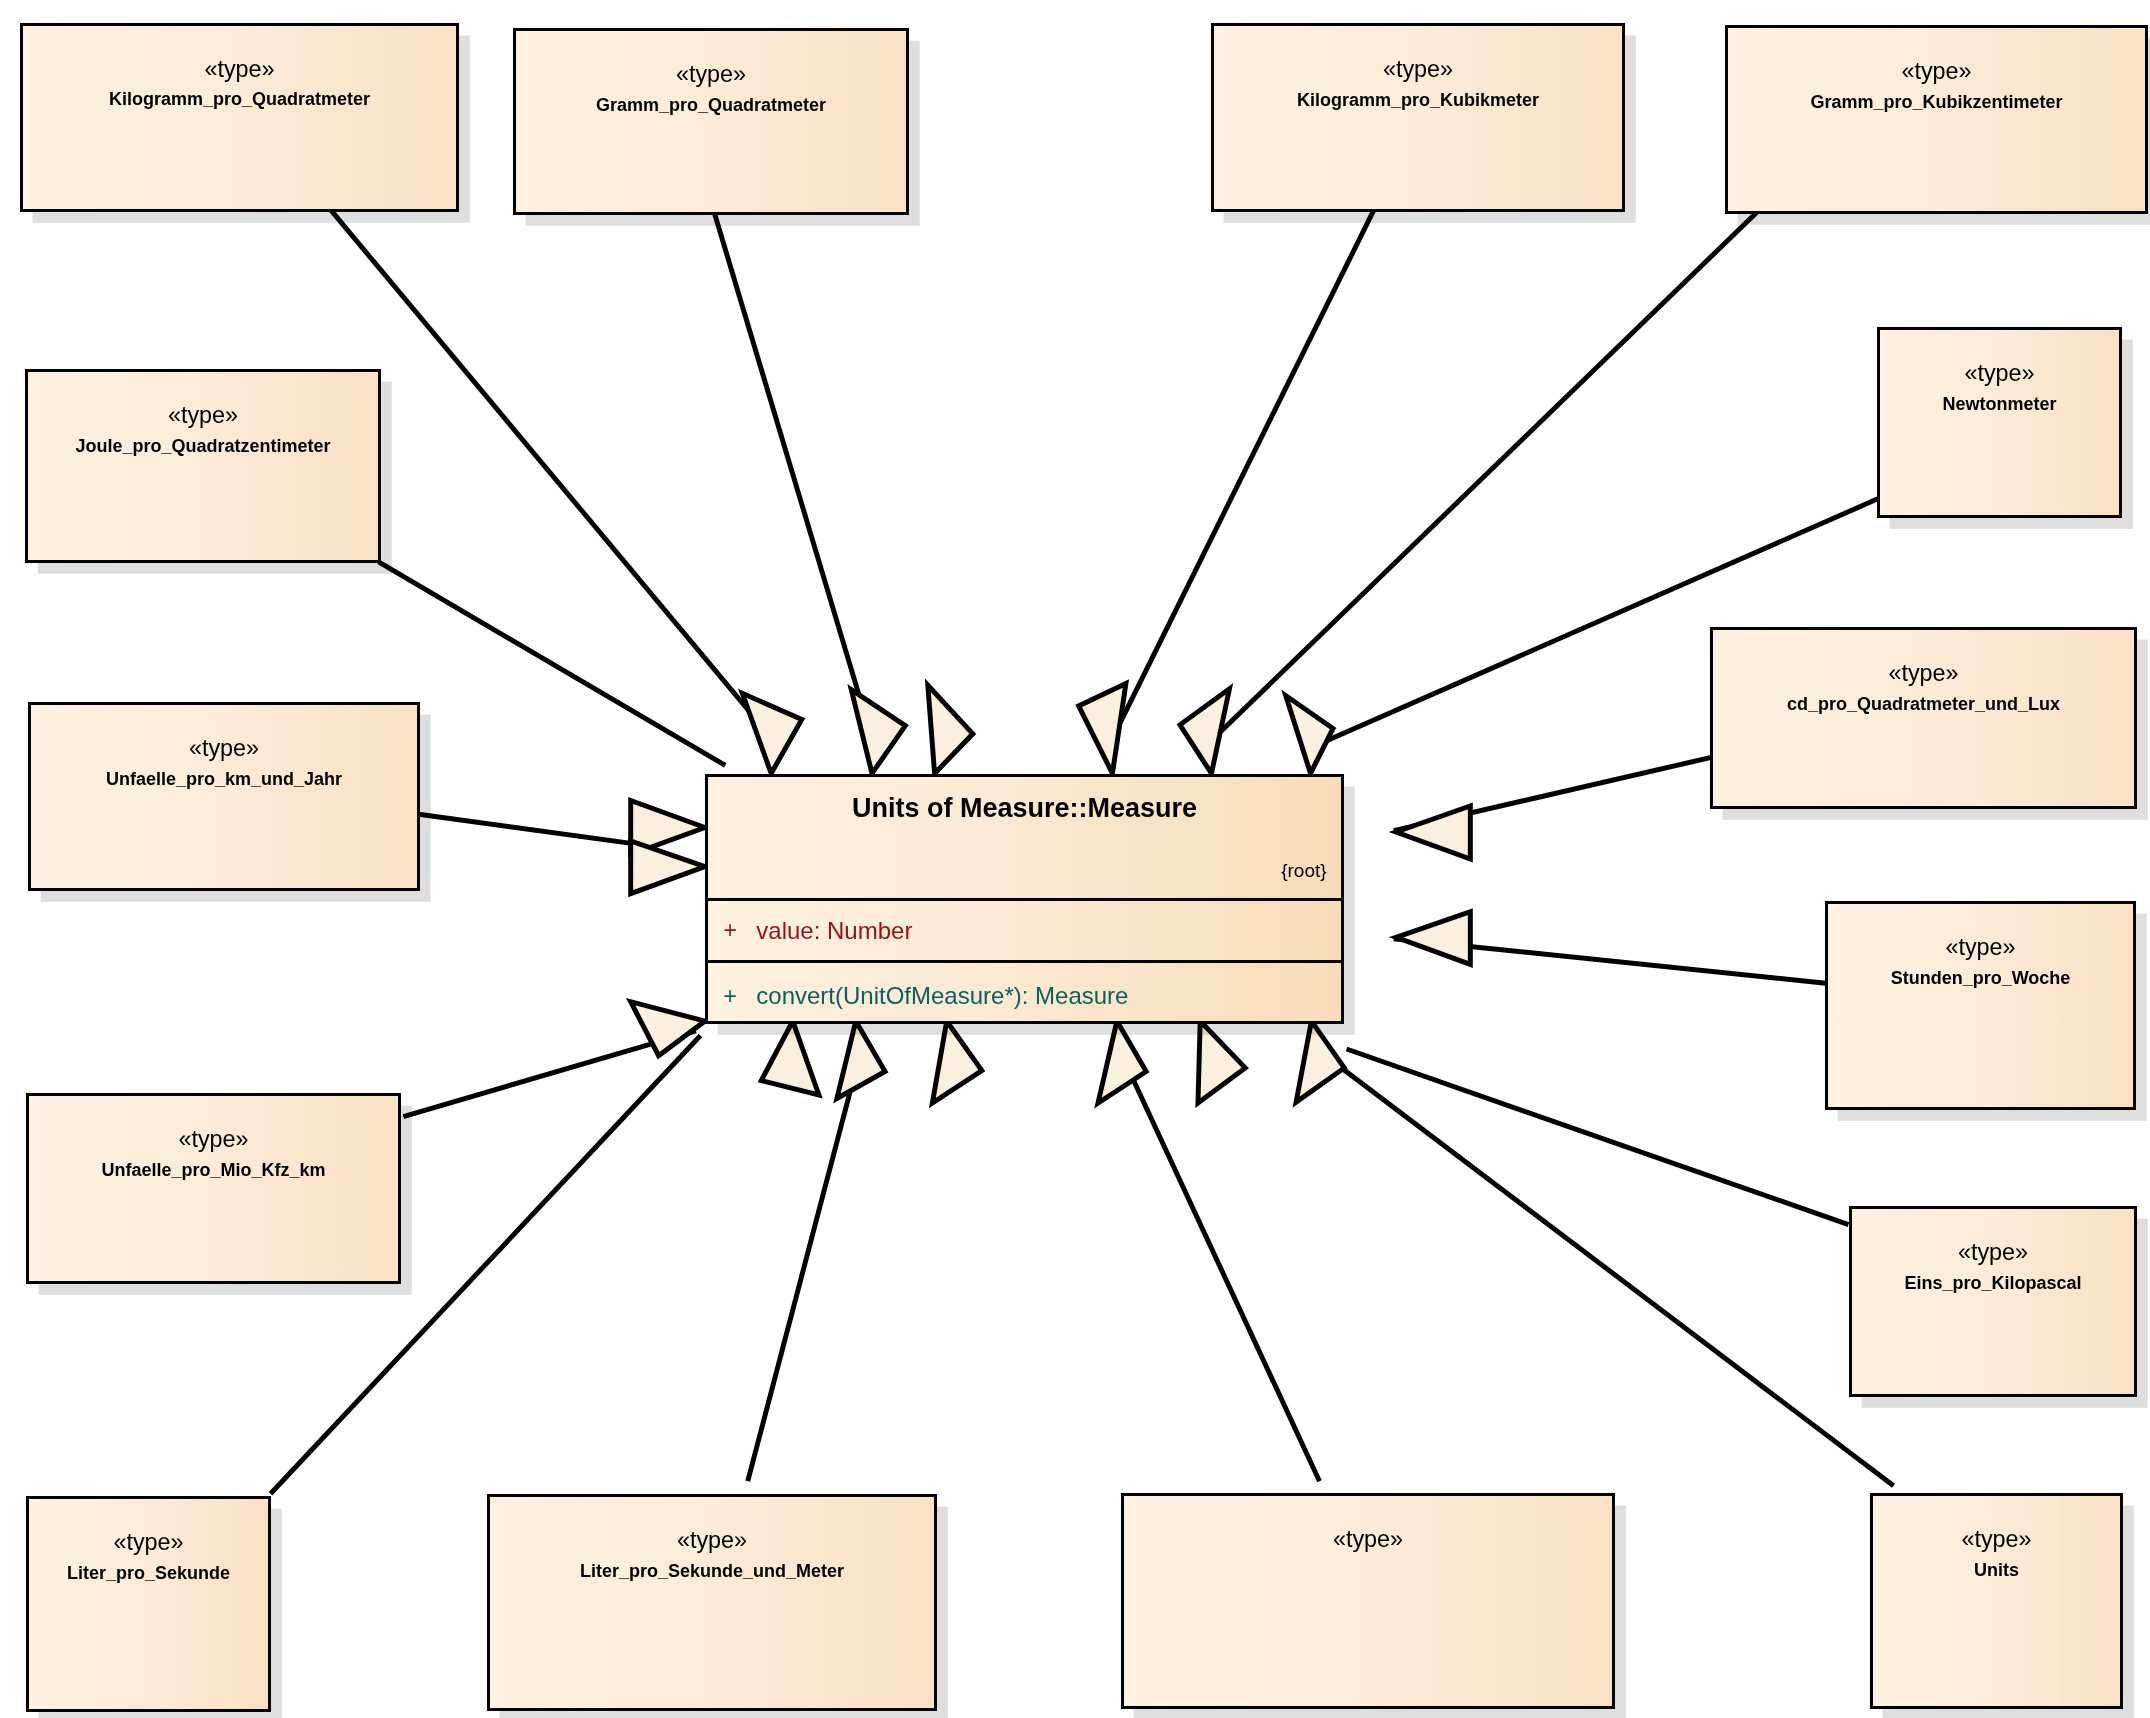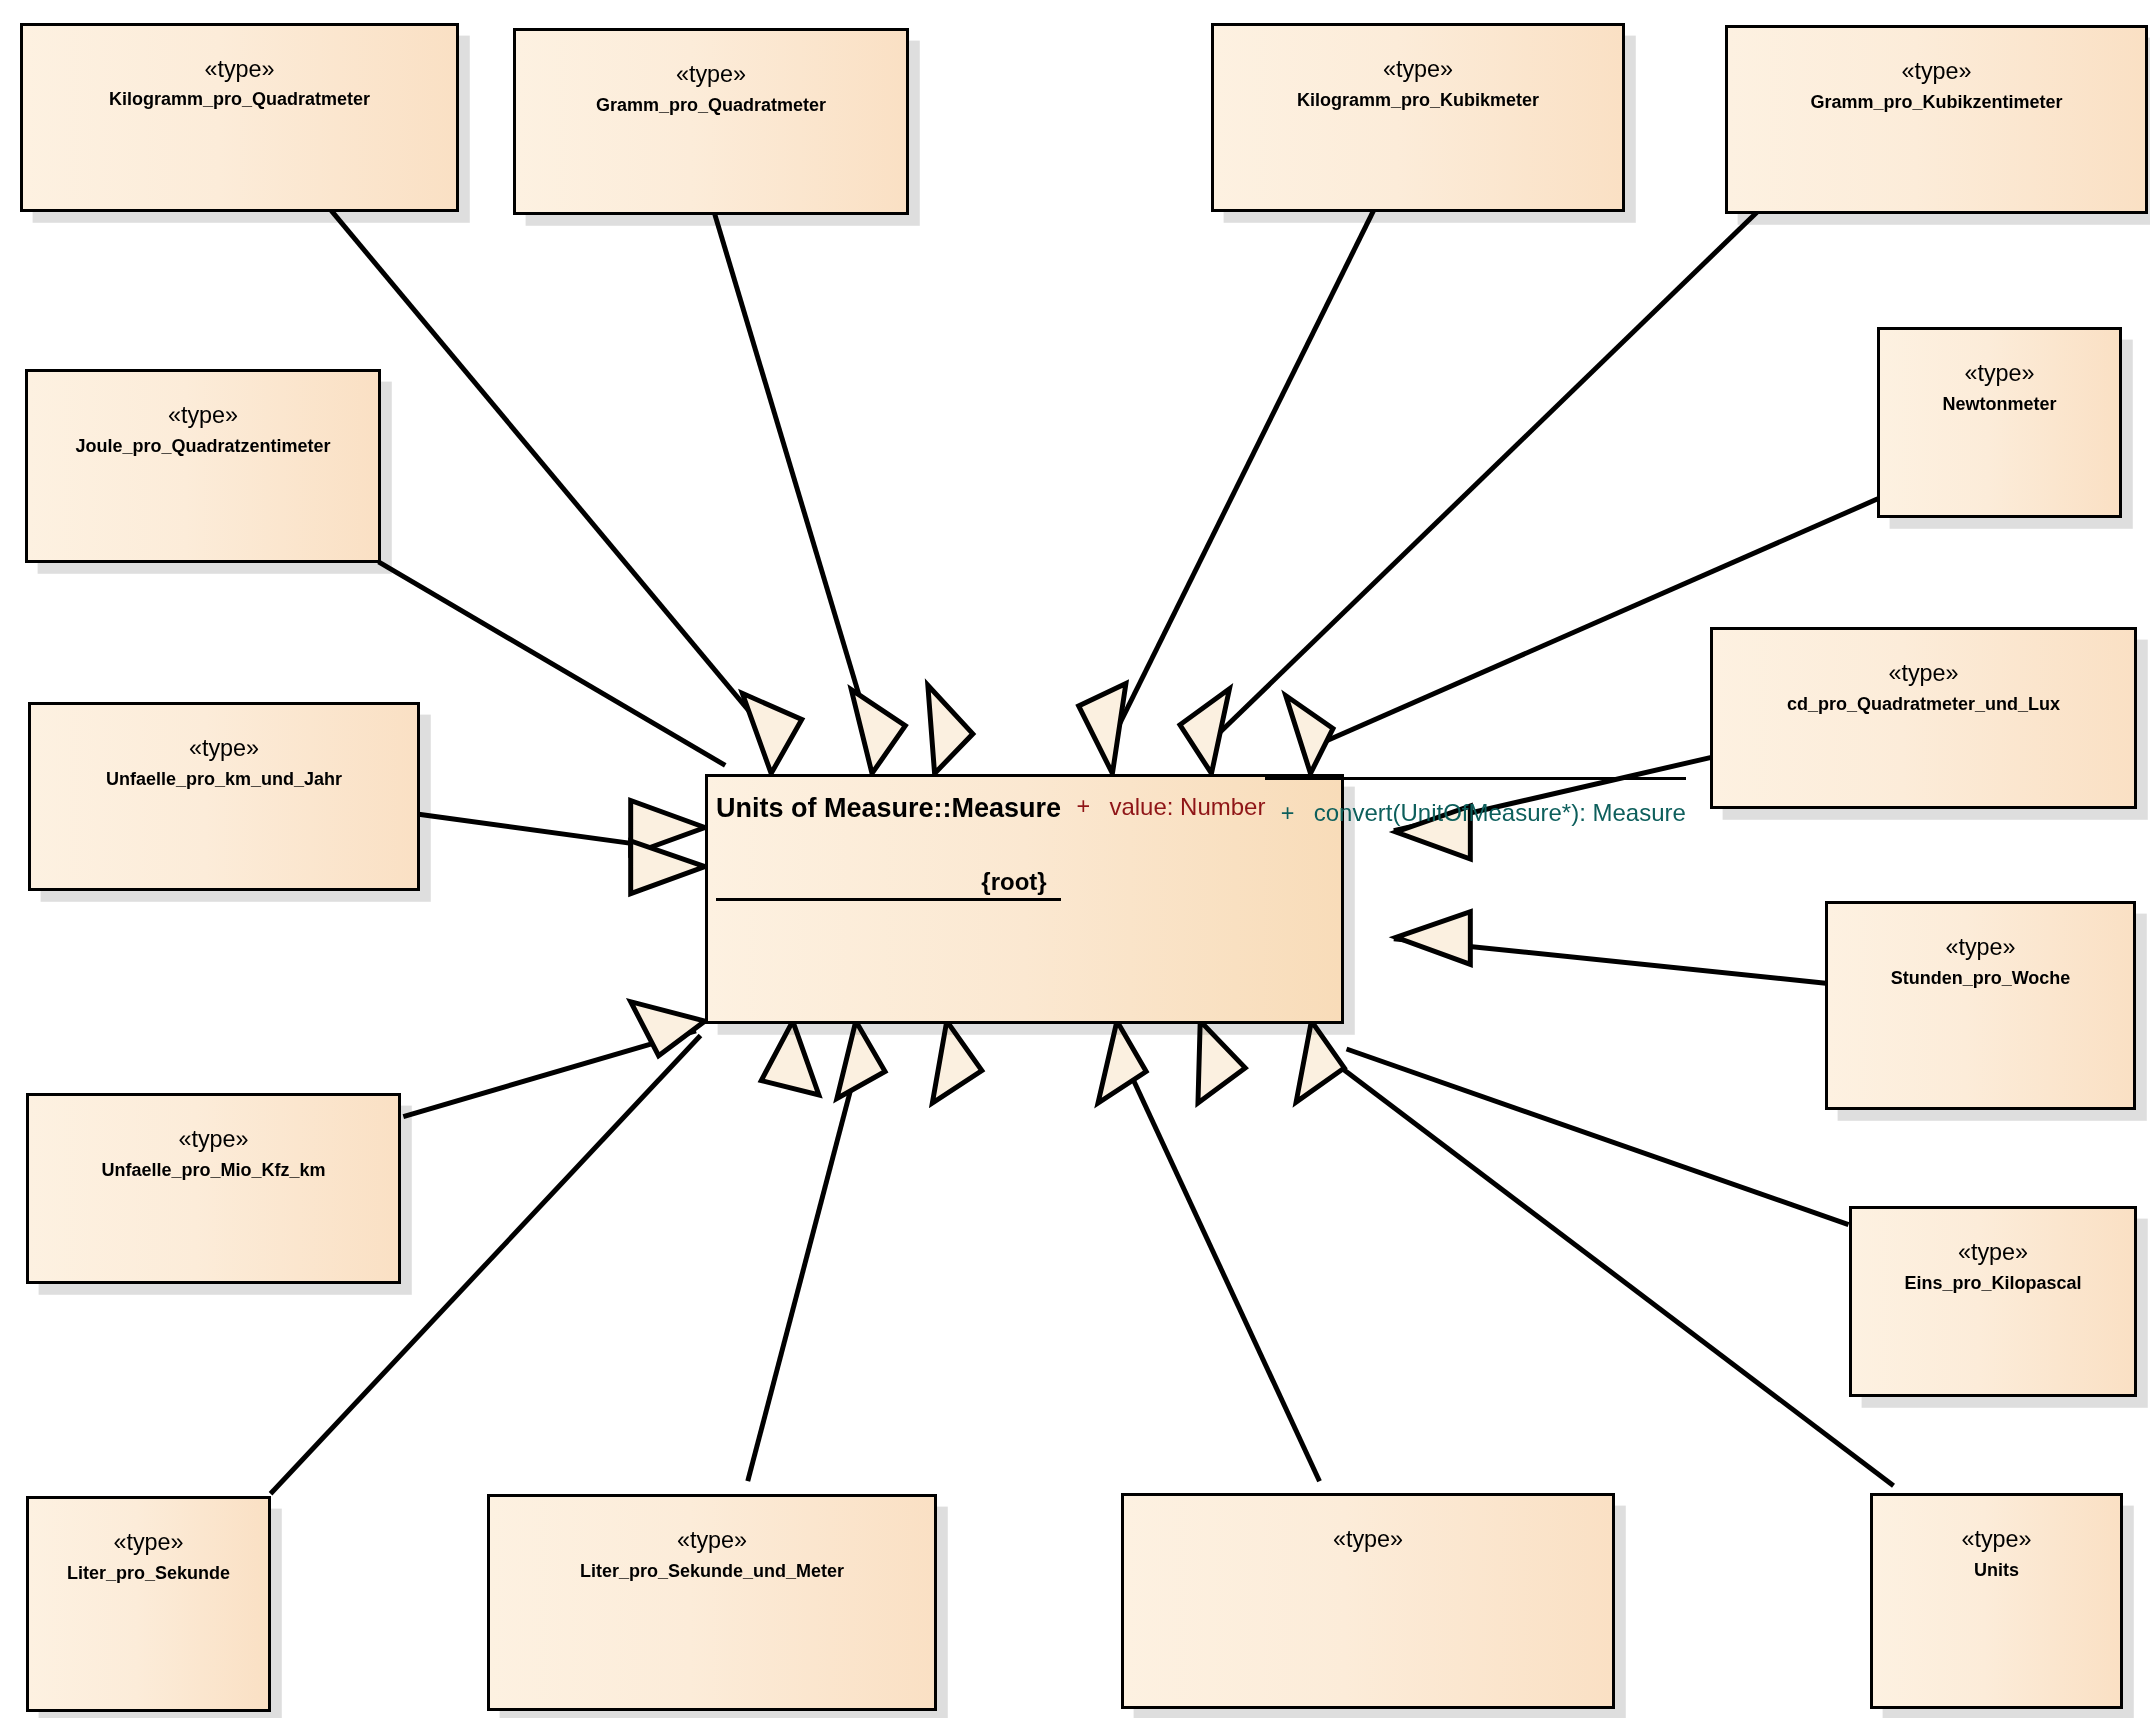--- a/index.html
+++ b/index.html
@@ -54,44 +54,42 @@
     margin-top: 4.5px;
   }
   
   .uml-class {
     position: absolute;
     box-sizing: border-box;
     border: 3.6px solid #000000;
     background-image: linear-gradient(to right, #fdf1e1 0%, #fbe8d1 50%, #f8dcb9 100%);
     box-shadow: 11.7px 11.7px 0 -0.9px rgba(0,0,0,0.13);
     display: flex;
-    flex-direction: row;
-    padding-left: 8px;
+    flex-direction: column;
   }
   .class-header {
     position: relative;
     border-bottom: 3.6px solid #000000;
     flex: 0 0 auto;
   }
   .class-title {
     text-align: center;
     font-size: 27px;
     font-weight: bold;
     color: #000000;
     padding-top: 16px;
     white-space: nowrap;
   }
   .class-root {
     position: absolute;
     right: 14.4px;
-    bottom: 2px;
-    font-size: 24px;
-    color: #000000;
-    white-space: nowrap;
-    font-weight: bold;
+    bottom: 16px;
+    font-size: 19px;
+    color: #000000;
+    white-space: nowrap;
   }
   .class-compartment {
     position: relative;
     flex: 0 0 auto;
     display: flex;
     align-items: center;
     padding-left: 15.3px;
   }
   .class-compartment + .class-compartment {
     border-top: 3.6px solid #000000;

